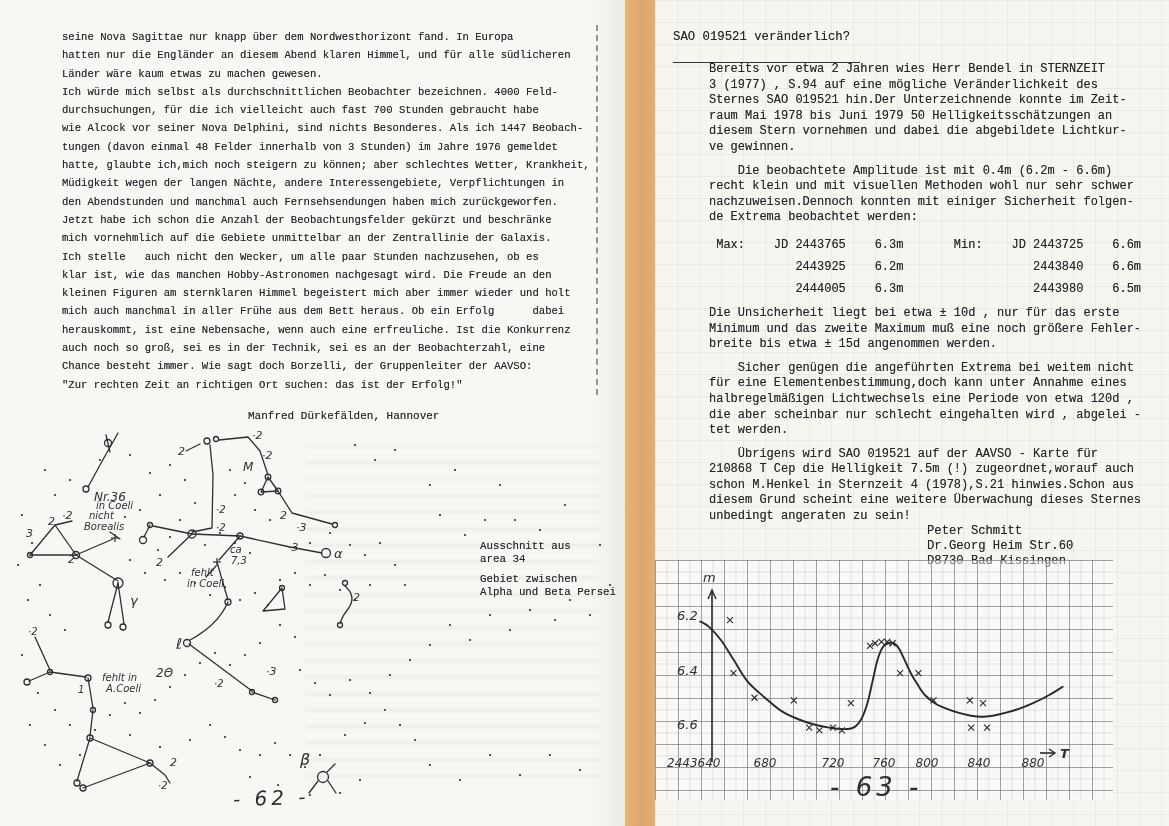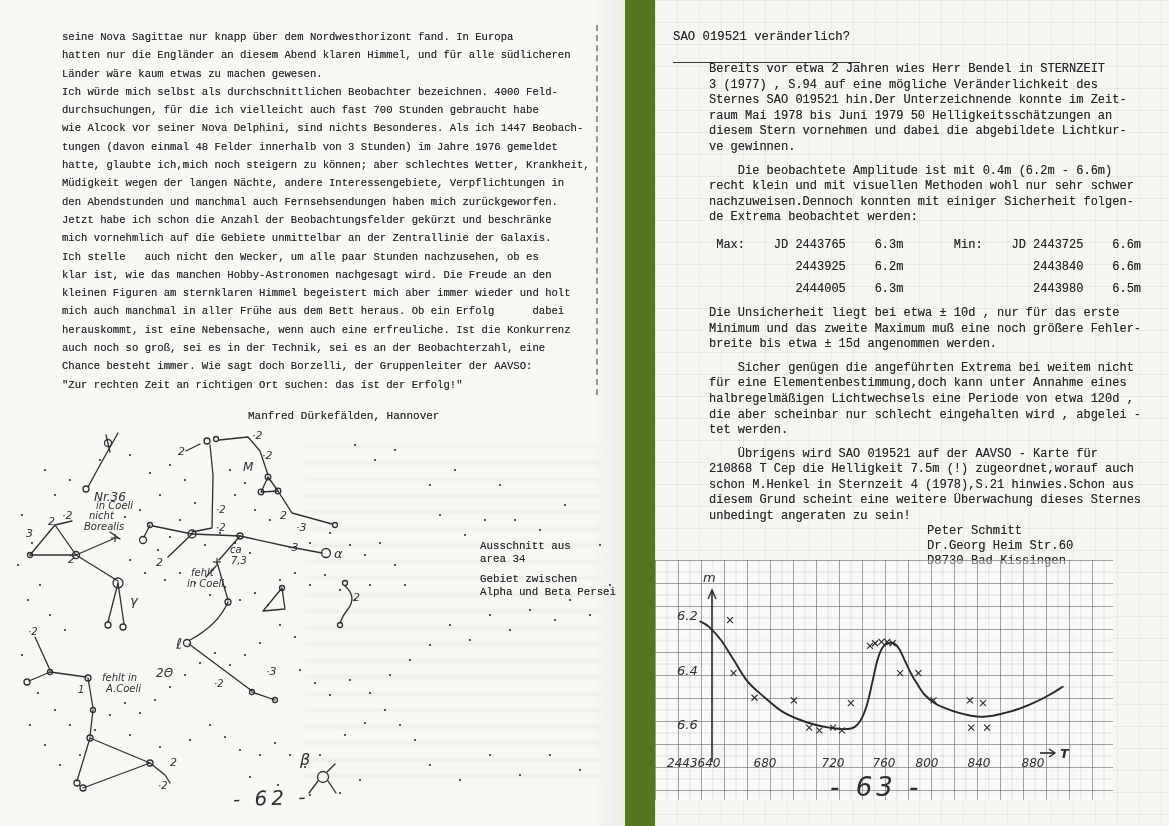--- a/index.html
+++ b/index.html
@@ -1,16 +1,16 @@
 <!DOCTYPE html>
 <html><head>
 <meta charset="utf-8">
 <style>
   html,body{margin:0;padding:0;background:#b8b5ae;}
-  .scan{position:relative;width:1169px;height:826px;background:#4d7c0f;overflow:hidden;
+  .scan{position:relative;width:1169px;height:826px;background:#fdba74;overflow:hidden;
         font-family:"Liberation Mono",monospace;}
   .page{position:absolute;top:0;height:826px;}
   .page-left{left:0;width:625px;background:#f8f7f3;}
   .page-right{left:655px;width:514px;background:#f6f5f0;}
   
   .page-right::before{content:"";position:absolute;inset:0;
      background-image:
        linear-gradient(to right, rgba(120,128,140,0.10) 1px, transparent 1px),
        linear-gradient(to bottom, rgba(120,128,140,0.10) 1px, transparent 1px);
      background-size:22px 22px;pointer-events:none;}

